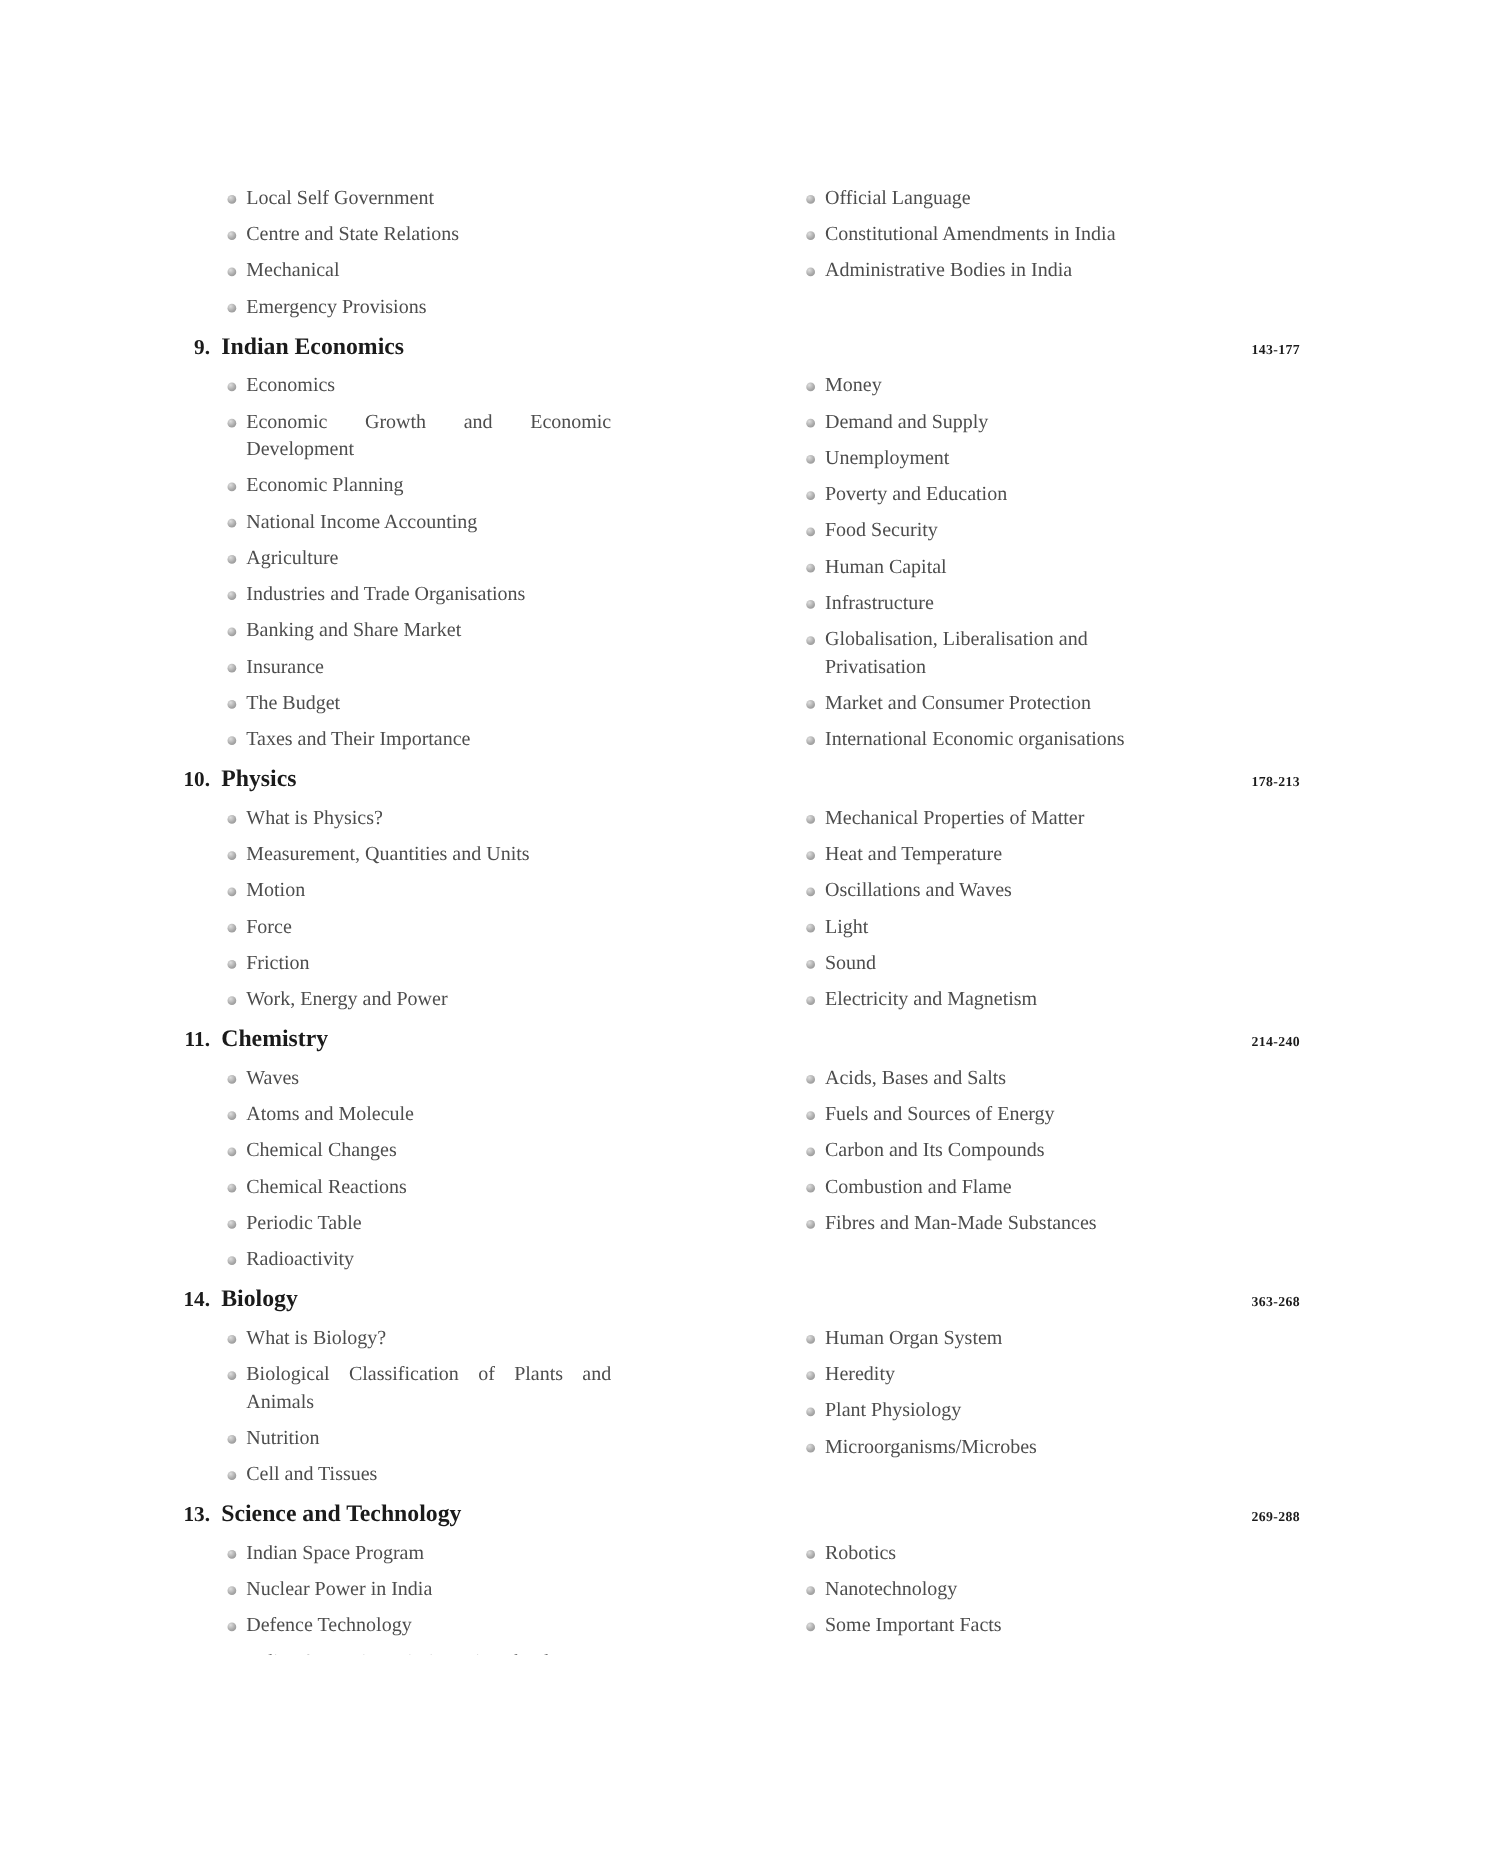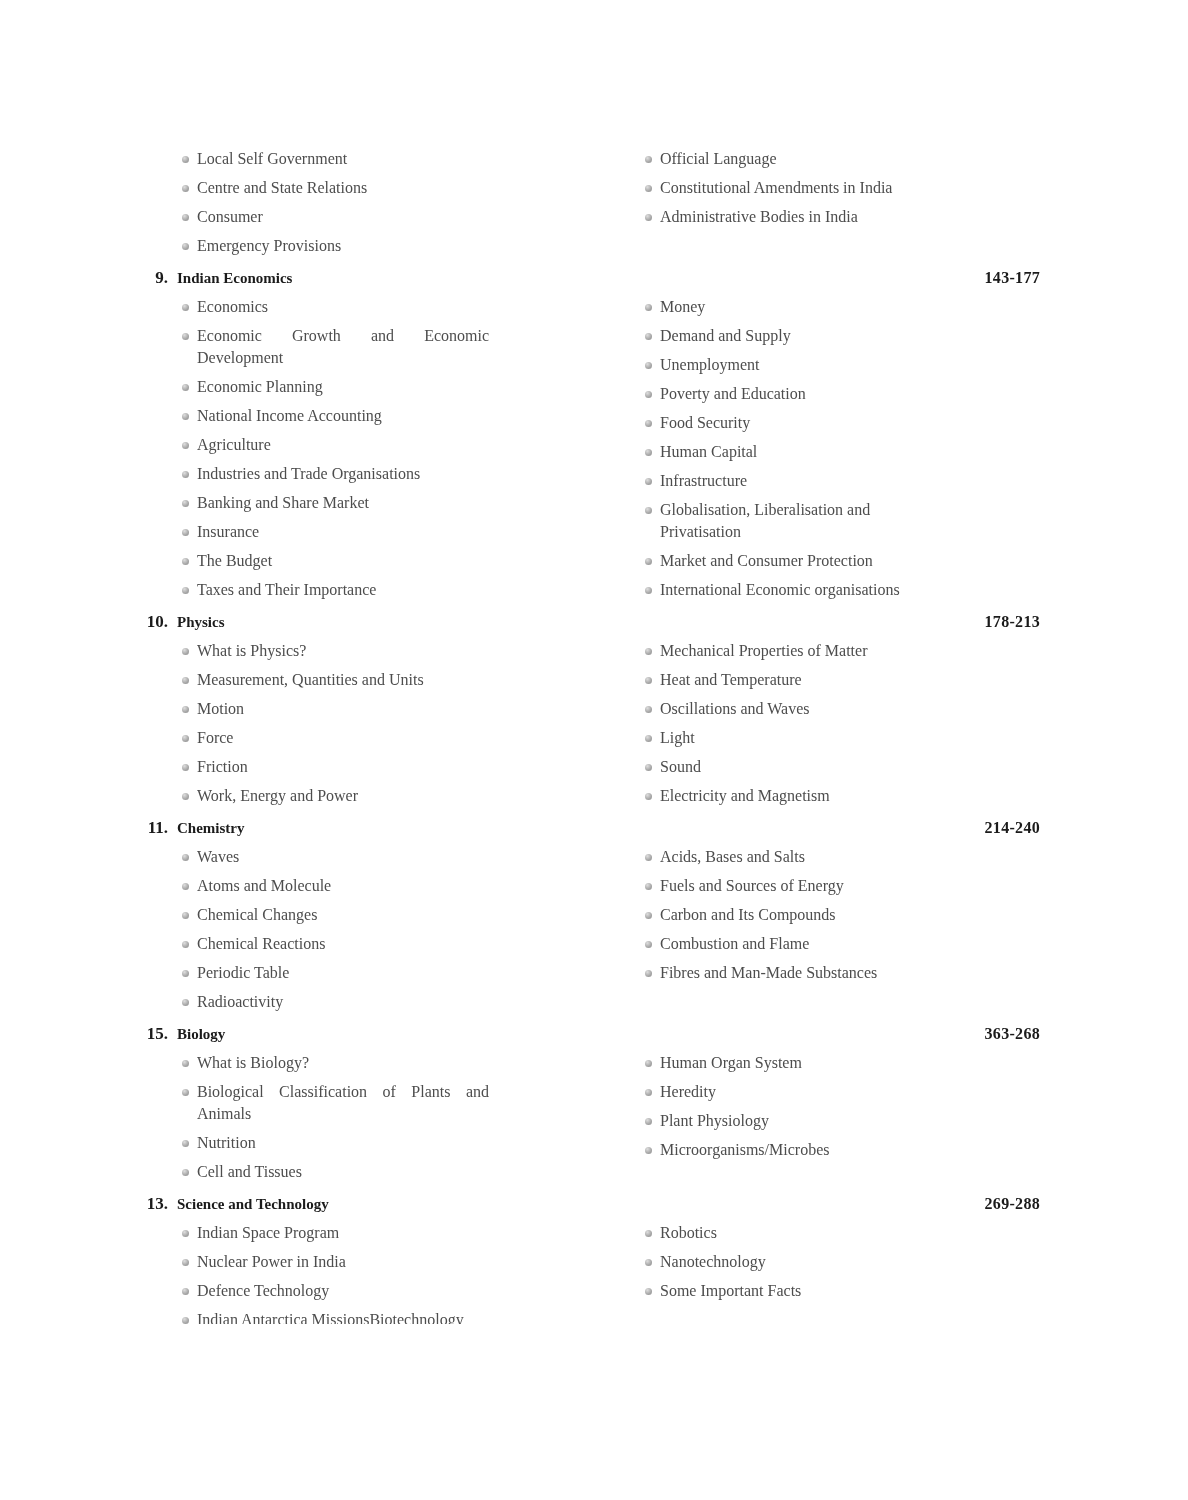--- a/index.html
+++ b/index.html
@@ -28,25 +28,25 @@
     font-weight: bold;
   }
   .section-num {
     flex: 0 0 28px;
     text-align: right;
     margin-right: 9px;
     font-size: 17px;
   }
   .section-title {
     flex: 1 1 auto;
-    font-size: 15px;
+    font-size: 19px;
   }
   .section-pages {
     flex: 0 0 auto;
-    font-size: 16px;
+    font-size: 11px;
     letter-spacing: 0.3px;
   }
   .cols { display: flex; align-items: flex-start; }
   .col { margin: 0; }
   .col-left  { width: 349px; }
   .col-right { width: 300px; margin-left: 156px; }
   .toc-item {
     display: flex;
     align-items: flex-start;
     line-height: 22px;
@@ -87,21 +87,21 @@
             <div class="toc-item">
     <span class="bullet"></span>
     <span class="item-text">Local Self Government</span>
   </div>
             <div class="toc-item">
     <span class="bullet"></span>
     <span class="item-text">Centre and State Relations</span>
   </div>
             <div class="toc-item">
     <span class="bullet"></span>
-    <span class="item-text">Consumer</span>
+    <span class="item-text">Mechanical</span>
   </div>
             <div class="toc-item">
     <span class="bullet"></span>
     <span class="item-text">Emergency Provisions</span>
   </div>
           </div>
       <div class="col col-right">
             <div class="toc-item">
     <span class="bullet"></span>
     <span class="item-text">Official Language</span>
@@ -323,21 +323,21 @@
   </div>
             <div class="toc-item">
     <span class="bullet"></span>
     <span class="item-text">Fibres and Man-Made Substances</span>
   </div>
           </div>
     </div>
   </div>
       <div class="section">
     <div class="section-heading">
-      <span class="section-num">15.</span>
+      <span class="section-num">14.</span>
       <span class="section-title">Biology</span>
       <span class="section-pages">363-268</span>
     </div>
     <div class="cols">
       <div class="col col-left">
             <div class="toc-item">
     <span class="bullet"></span>
     <span class="item-text">What is Biology?</span>
   </div>
             <div class="toc-item">

